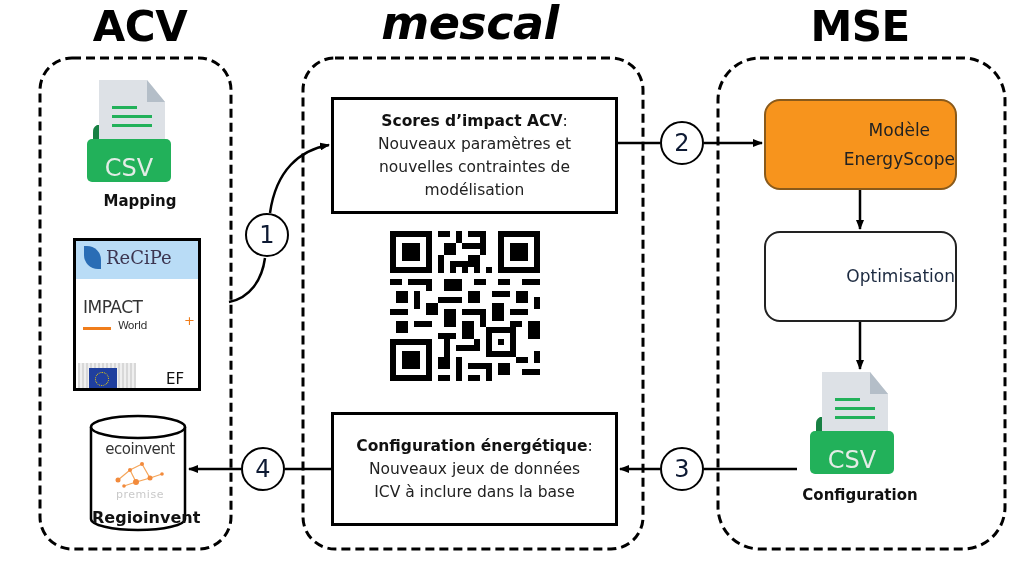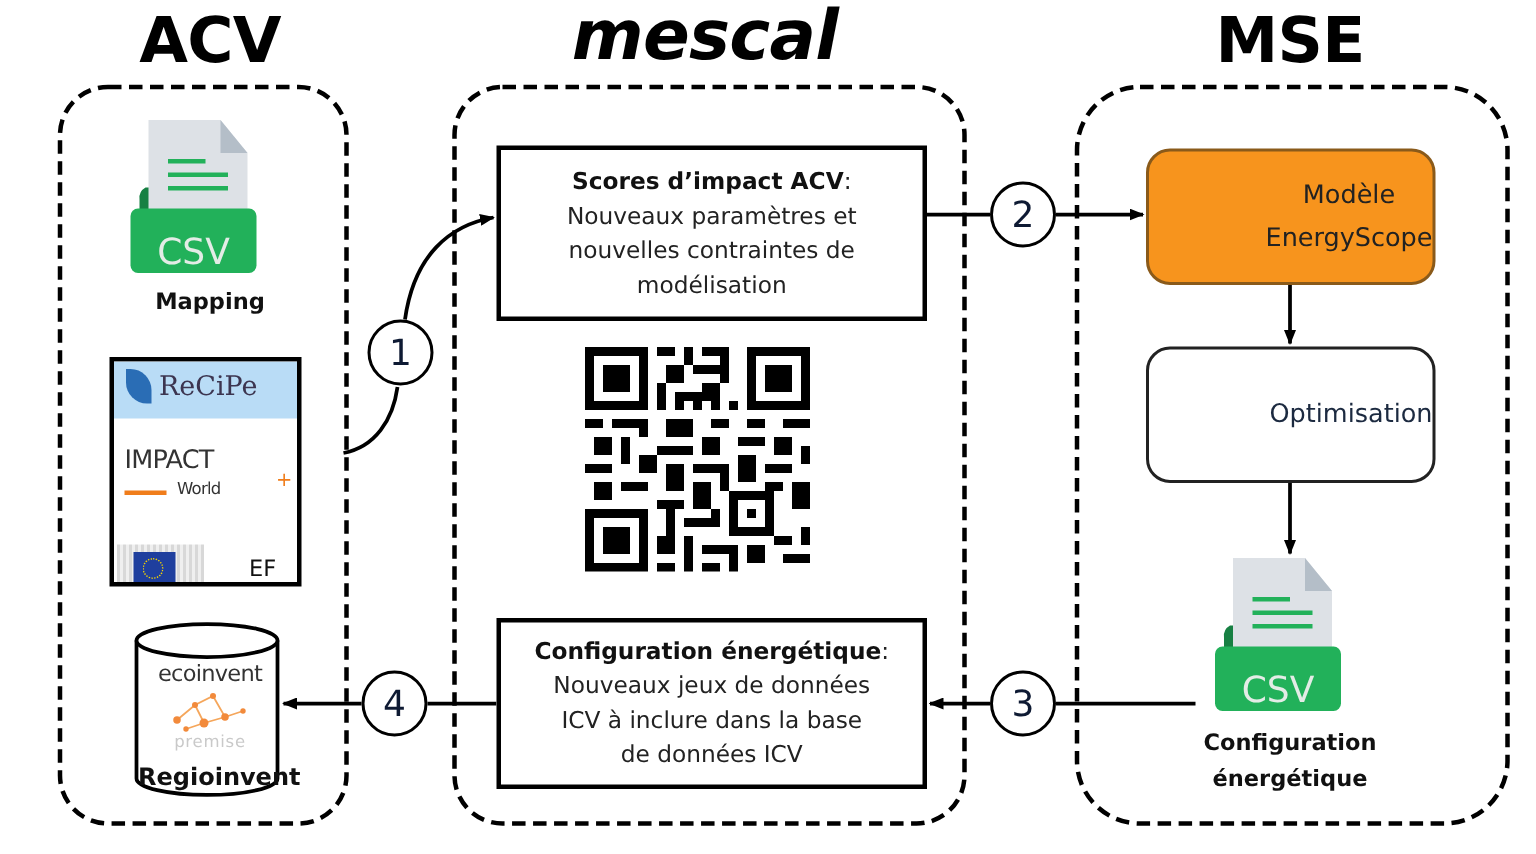--- a/index.html
+++ b/index.html
@@ -225,21 +225,20 @@
       <rect x="24" y="20" width="1" height="2"></rect>
     <rect x="8" y="24" width="2" height="1"></rect>
       <rect x="13" y="24" width="2" height="1"></rect>
   </g>
 </svg>
 
 <div class="box" id="box-config">
   <div><span class="b">Configuration énergétique</span><span>:</span></div>
   <div>Nouveaux jeux de données</div>
   <div>ICV à inclure dans la base</div>
-  <div>de données ICV</div>
 </div>
 
 <div class="rbox" id="box-model">
   <div>
     <div>Modèle</div>
     <div>EnergyScope</div>
   </div>
 </div>
 <div class="rbox" id="box-optim">
   <div>Optimisation</div>
@@ -252,19 +251,18 @@
     <path d="M62,0 l18,22 h-18 z" fill="#b4bec8"></path>
     <rect x="27" y="26" width="25" height="3" fill="#22b15a"></rect>
     <rect x="27" y="35" width="40" height="3" fill="#22b15a"></rect>
     <rect x="27" y="44" width="40" height="3" fill="#22b15a"></rect>
     <rect x="2" y="59" width="84" height="43" rx="5" fill="#22b15a"></rect>
   </svg>
   <div class="csv-text" style="width:88px">CSV</div>
 </div>
 <div class="lbl" id="lbl-csvout">
   <div>Configuration</div>
-  <div>énergétique</div>
 </div>
 
 <div class="circle" id="step-1">1</div>
 <div class="circle" id="step-2">2</div>
 <div class="circle" id="step-3">3</div>
 <div class="circle" id="step-4">4</div>
 
 </body></html>

